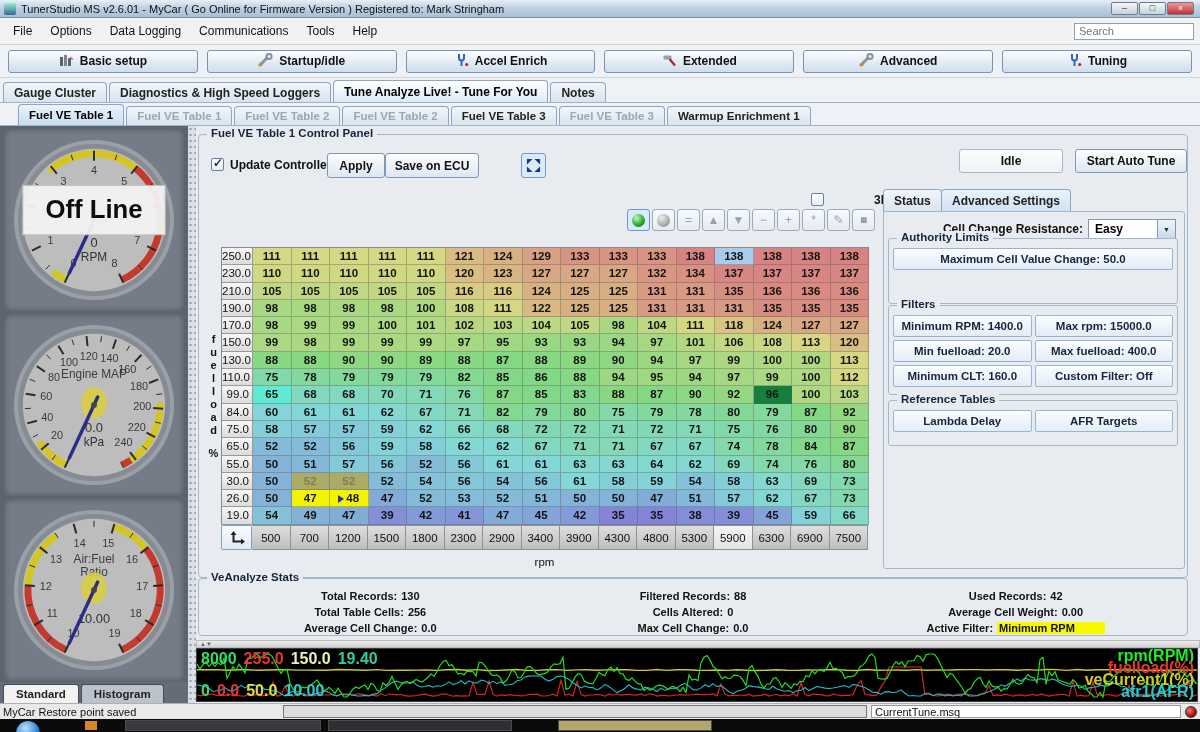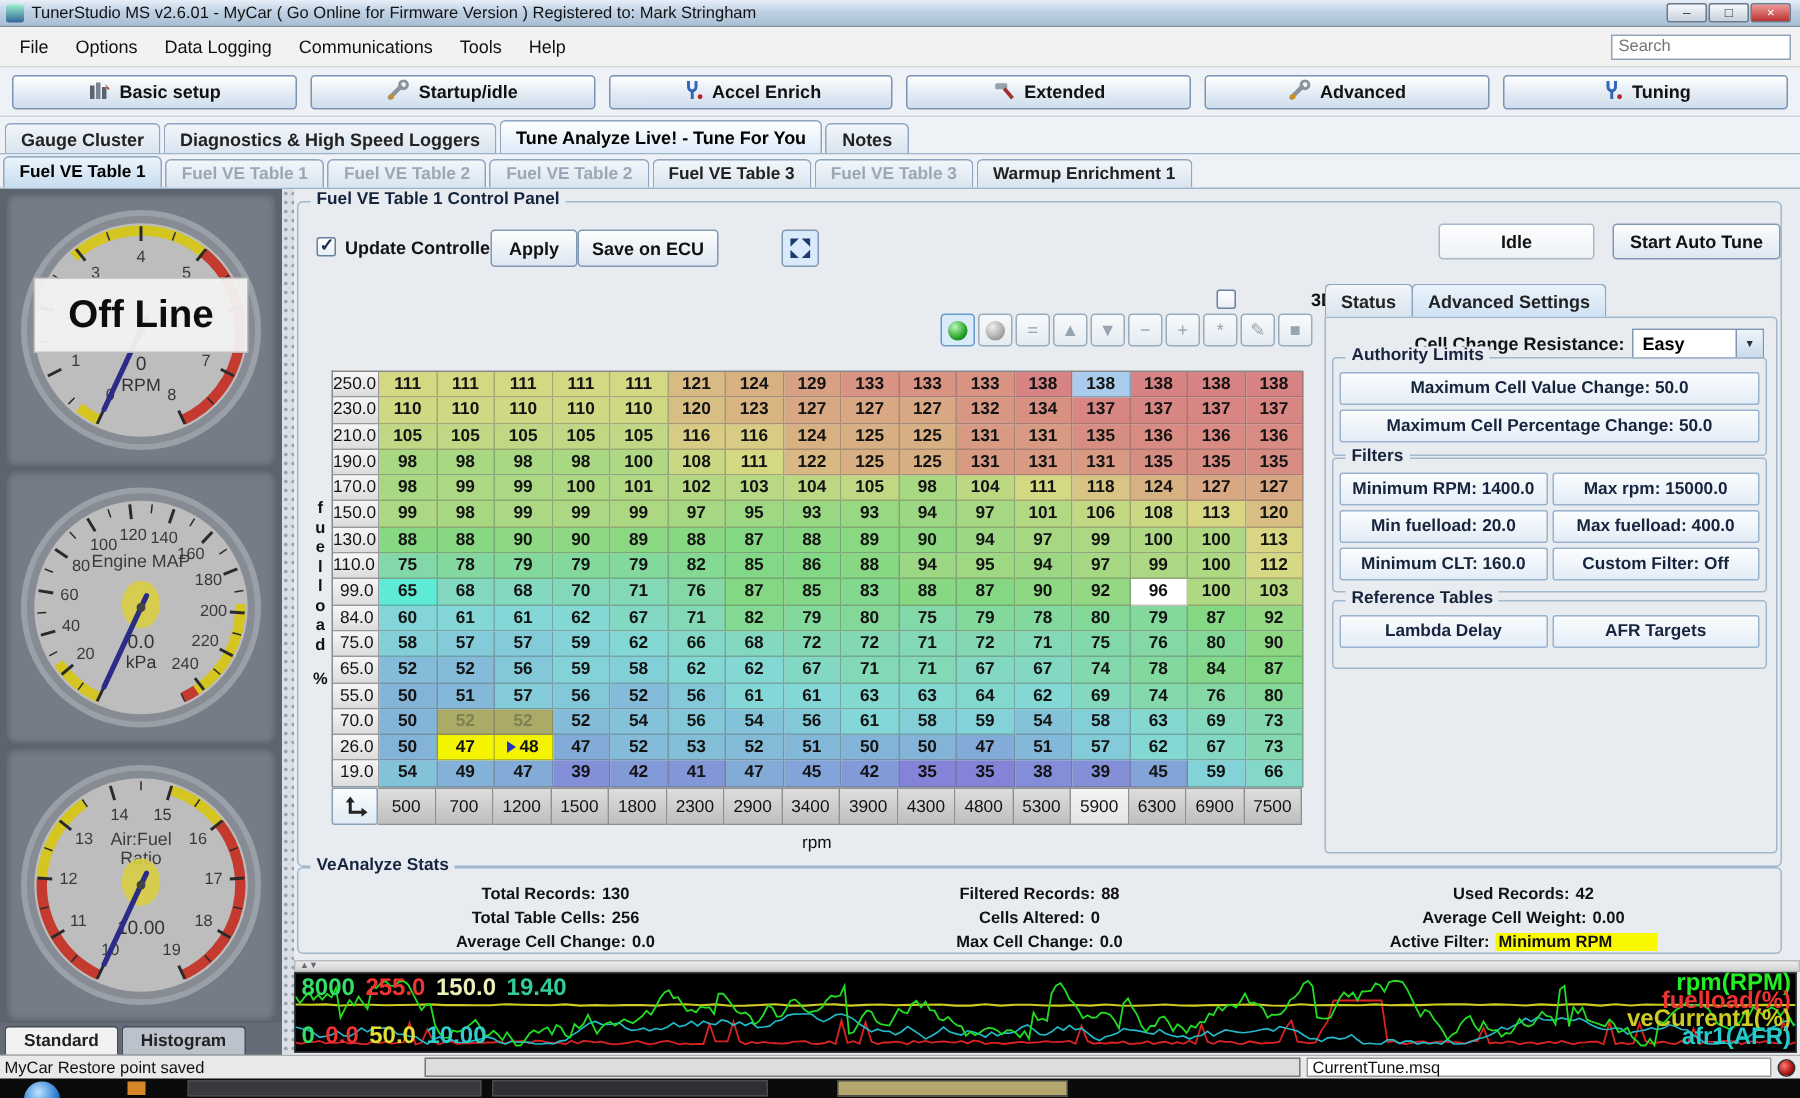--- a/index.html
+++ b/index.html
@@ -22,21 +22,21 @@
             font-family:"Liberation Sans",sans-serif; }
 
   
   .toolbar { height:33px; background:#eef1f5; border-bottom:1px solid #ccd4dd; display:flex; align-items:center; padding:0 8px; gap:9px; }
   .tb-btn { flex:1; height:23px; border:1px solid #7a93b4; border-radius:3px; background:linear-gradient(#fefefe,#e2ebf4 55%,#cfdded);
             font-size:12px; font-weight:bold; color:#111; display:flex; align-items:center; justify-content:center; gap:6px; }
   .tb-btn svg { flex:none; }
 
   
   .maintabs { height:25px; background:#eef1f5; border-bottom:1px solid #9db4cb; display:flex; align-items:flex-end; padding-left:3px; gap:2px; }
-  .subtabs  { height:23px; background:#eef1f5; border-bottom:1px solid #9db4cb; display:flex; align-items:flex-end; padding-left:2px; gap:2px; }
+  .subtabs  { height:23px; background:#eef1f5; border-bottom:1px solid #9db4cb; display:flex; align-items:flex-end; padding-left:18px; gap:2px; }
   .tab { height:20px; padding:0 10px; font-size:12px; font-weight:bold; color:#222; display:flex; align-items:center;
          border:1px solid #8fa6c2; border-bottom:none; border-radius:4px 4px 0 0; background:linear-gradient(#f2f6fa,#d9e4ef); }
   .tab.active { background:linear-gradient(#fff,#dcebf8); height:22px; color:#000; }
   .subtabs .tab { height:19px; font-size:11.5px; }
   .subtabs .tab.active { height:21px; background:linear-gradient(#eaf3fb,#c8ddf0); }
   .subtabs .tab.disabled { color:#9aa7b4; }
 
   
   .content { height:577px; display:flex; }
   .gauge-panel { width:188px; background:#5e646f; display:flex; flex-direction:column; }
@@ -412,21 +412,20 @@
             <span class="ccr-label">Cell Change Resistance:</span>
             <span class="dd">
               <span>Easy</span>
               <span class="dd-arrow">▼</span>
             </span>
           </div>
           <div class="sgroup" style="top:26px; height:66px;">
             <span class="group-title">Authority Limits</span>
             <div class="sgroup-inner" id="authbtns" style="grid-template-columns:1fr;">
                 <div class="panel-btn">Maximum Cell Value Change: 50.0</div>
-                <div class="panel-btn">Maximum Cell Percentage Change: 50.0</div>
               </div>
           </div>
           <div class="sgroup" style="top:93px; height:90px;">
             <span class="group-title">Filters</span>
             <div class="sgroup-inner" id="filterbtns" style="grid-template-columns:1fr 1fr;">
                 <div class="panel-btn">Minimum RPM: 1400.0</div>
                 <div class="panel-btn">Max rpm: 15000.0</div>
                 <div class="panel-btn">Min fuelload: 20.0</div>
                 <div class="panel-btn">Max fuelload: 400.0</div>
                 <div class="panel-btn">Minimum CLT: 160.0</div>
@@ -604,21 +603,21 @@
               <div class="cell" style="background: rgb(131, 216, 185);">70</div>
               <div class="cell" style="background: rgb(131, 216, 182);">71</div>
               <div class="cell" style="background: rgb(131, 216, 166);">76</div>
               <div class="cell" style="background: rgb(133, 216, 131);">87</div>
               <div class="cell" style="background: rgb(131, 216, 136);">85</div>
               <div class="cell" style="background: rgb(131, 216, 143);">83</div>
               <div class="cell" style="background: rgb(136, 216, 131);">88</div>
               <div class="cell" style="background: rgb(133, 216, 131);">87</div>
               <div class="cell" style="background: rgb(143, 216, 131);">90</div>
               <div class="cell" style="background: rgb(149, 216, 131);">92</div>
-              <div class="cell" style="background: #ffffff;">96</div>
+              <div class="cell" style="background: #15803d;">96</div>
               <div class="cell" style="background: rgb(175, 216, 131);">100</div>
               <div class="cell" style="background: rgb(185, 216, 131);">103</div>
               <div class="row-h">84.0</div>
               <div class="cell" style="background: rgb(131, 213, 216);">60</div>
               <div class="cell" style="background: rgb(131, 216, 215);">61</div>
               <div class="cell" style="background: rgb(131, 216, 215);">61</div>
               <div class="cell" style="background: rgb(131, 216, 212);">62</div>
               <div class="cell" style="background: rgb(131, 216, 195);">67</div>
               <div class="cell" style="background: rgb(131, 216, 182);">71</div>
               <div class="cell" style="background: rgb(131, 216, 146);">82</div>
@@ -675,21 +674,21 @@
               <div class="cell" style="background: rgb(131, 216, 215);">61</div>
               <div class="cell" style="background: rgb(131, 216, 215);">61</div>
               <div class="cell" style="background: rgb(131, 216, 208);">63</div>
               <div class="cell" style="background: rgb(131, 216, 208);">63</div>
               <div class="cell" style="background: rgb(131, 216, 205);">64</div>
               <div class="cell" style="background: rgb(131, 216, 212);">62</div>
               <div class="cell" style="background: rgb(131, 216, 189);">69</div>
               <div class="cell" style="background: rgb(131, 216, 172);">74</div>
               <div class="cell" style="background: rgb(131, 216, 166);">76</div>
               <div class="cell" style="background: rgb(131, 216, 152);">80</div>
-              <div class="row-h">70.0</div>
+              <div class="row-h">30.0</div>
               <div class="cell" style="background: rgb(131, 180, 216);">50</div>
               <div class="cell stale" style="background: rgb(131, 187, 216);">52</div>
               <div class="cell stale" style="background: rgb(131, 187, 216);">52</div>
               <div class="cell" style="background: rgb(131, 187, 216);">52</div>
               <div class="cell" style="background: rgb(131, 194, 216);">54</div>
               <div class="cell" style="background: rgb(131, 200, 216);">56</div>
               <div class="cell" style="background: rgb(131, 194, 216);">54</div>
               <div class="cell" style="background: rgb(131, 200, 216);">56</div>
               <div class="cell" style="background: rgb(131, 216, 215);">61</div>
               <div class="cell" style="background: rgb(131, 207, 216);">58</div>

